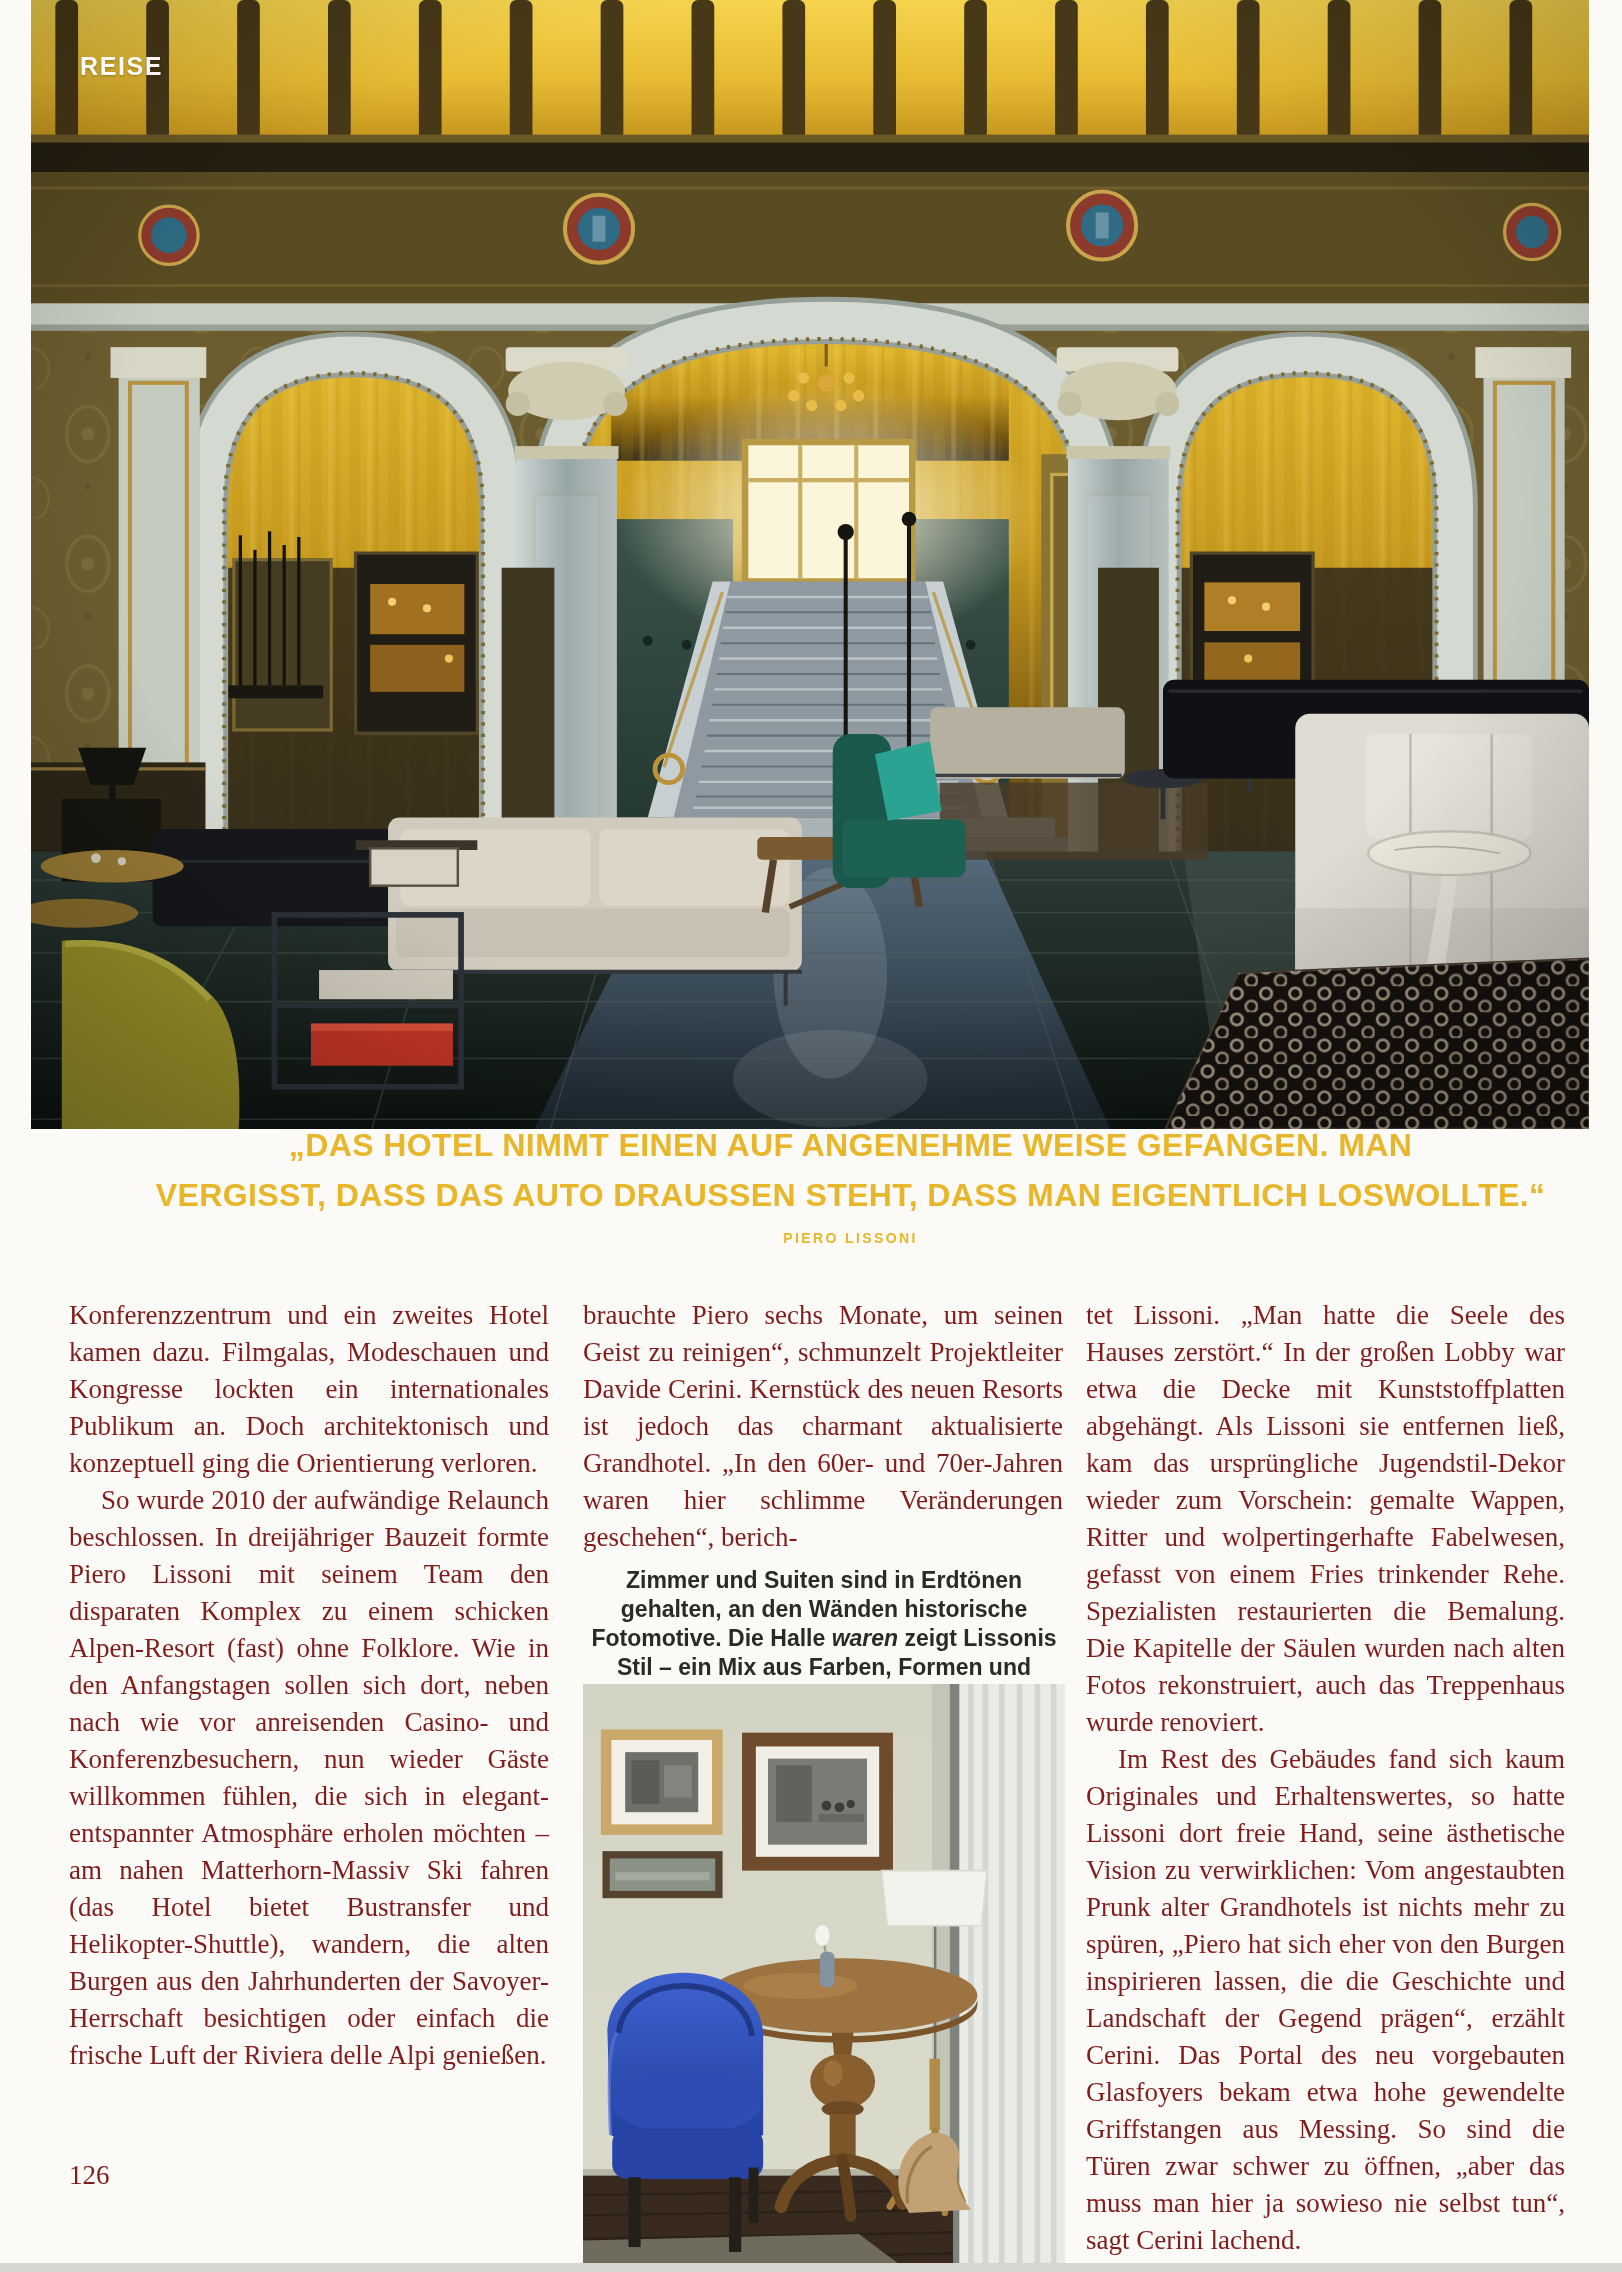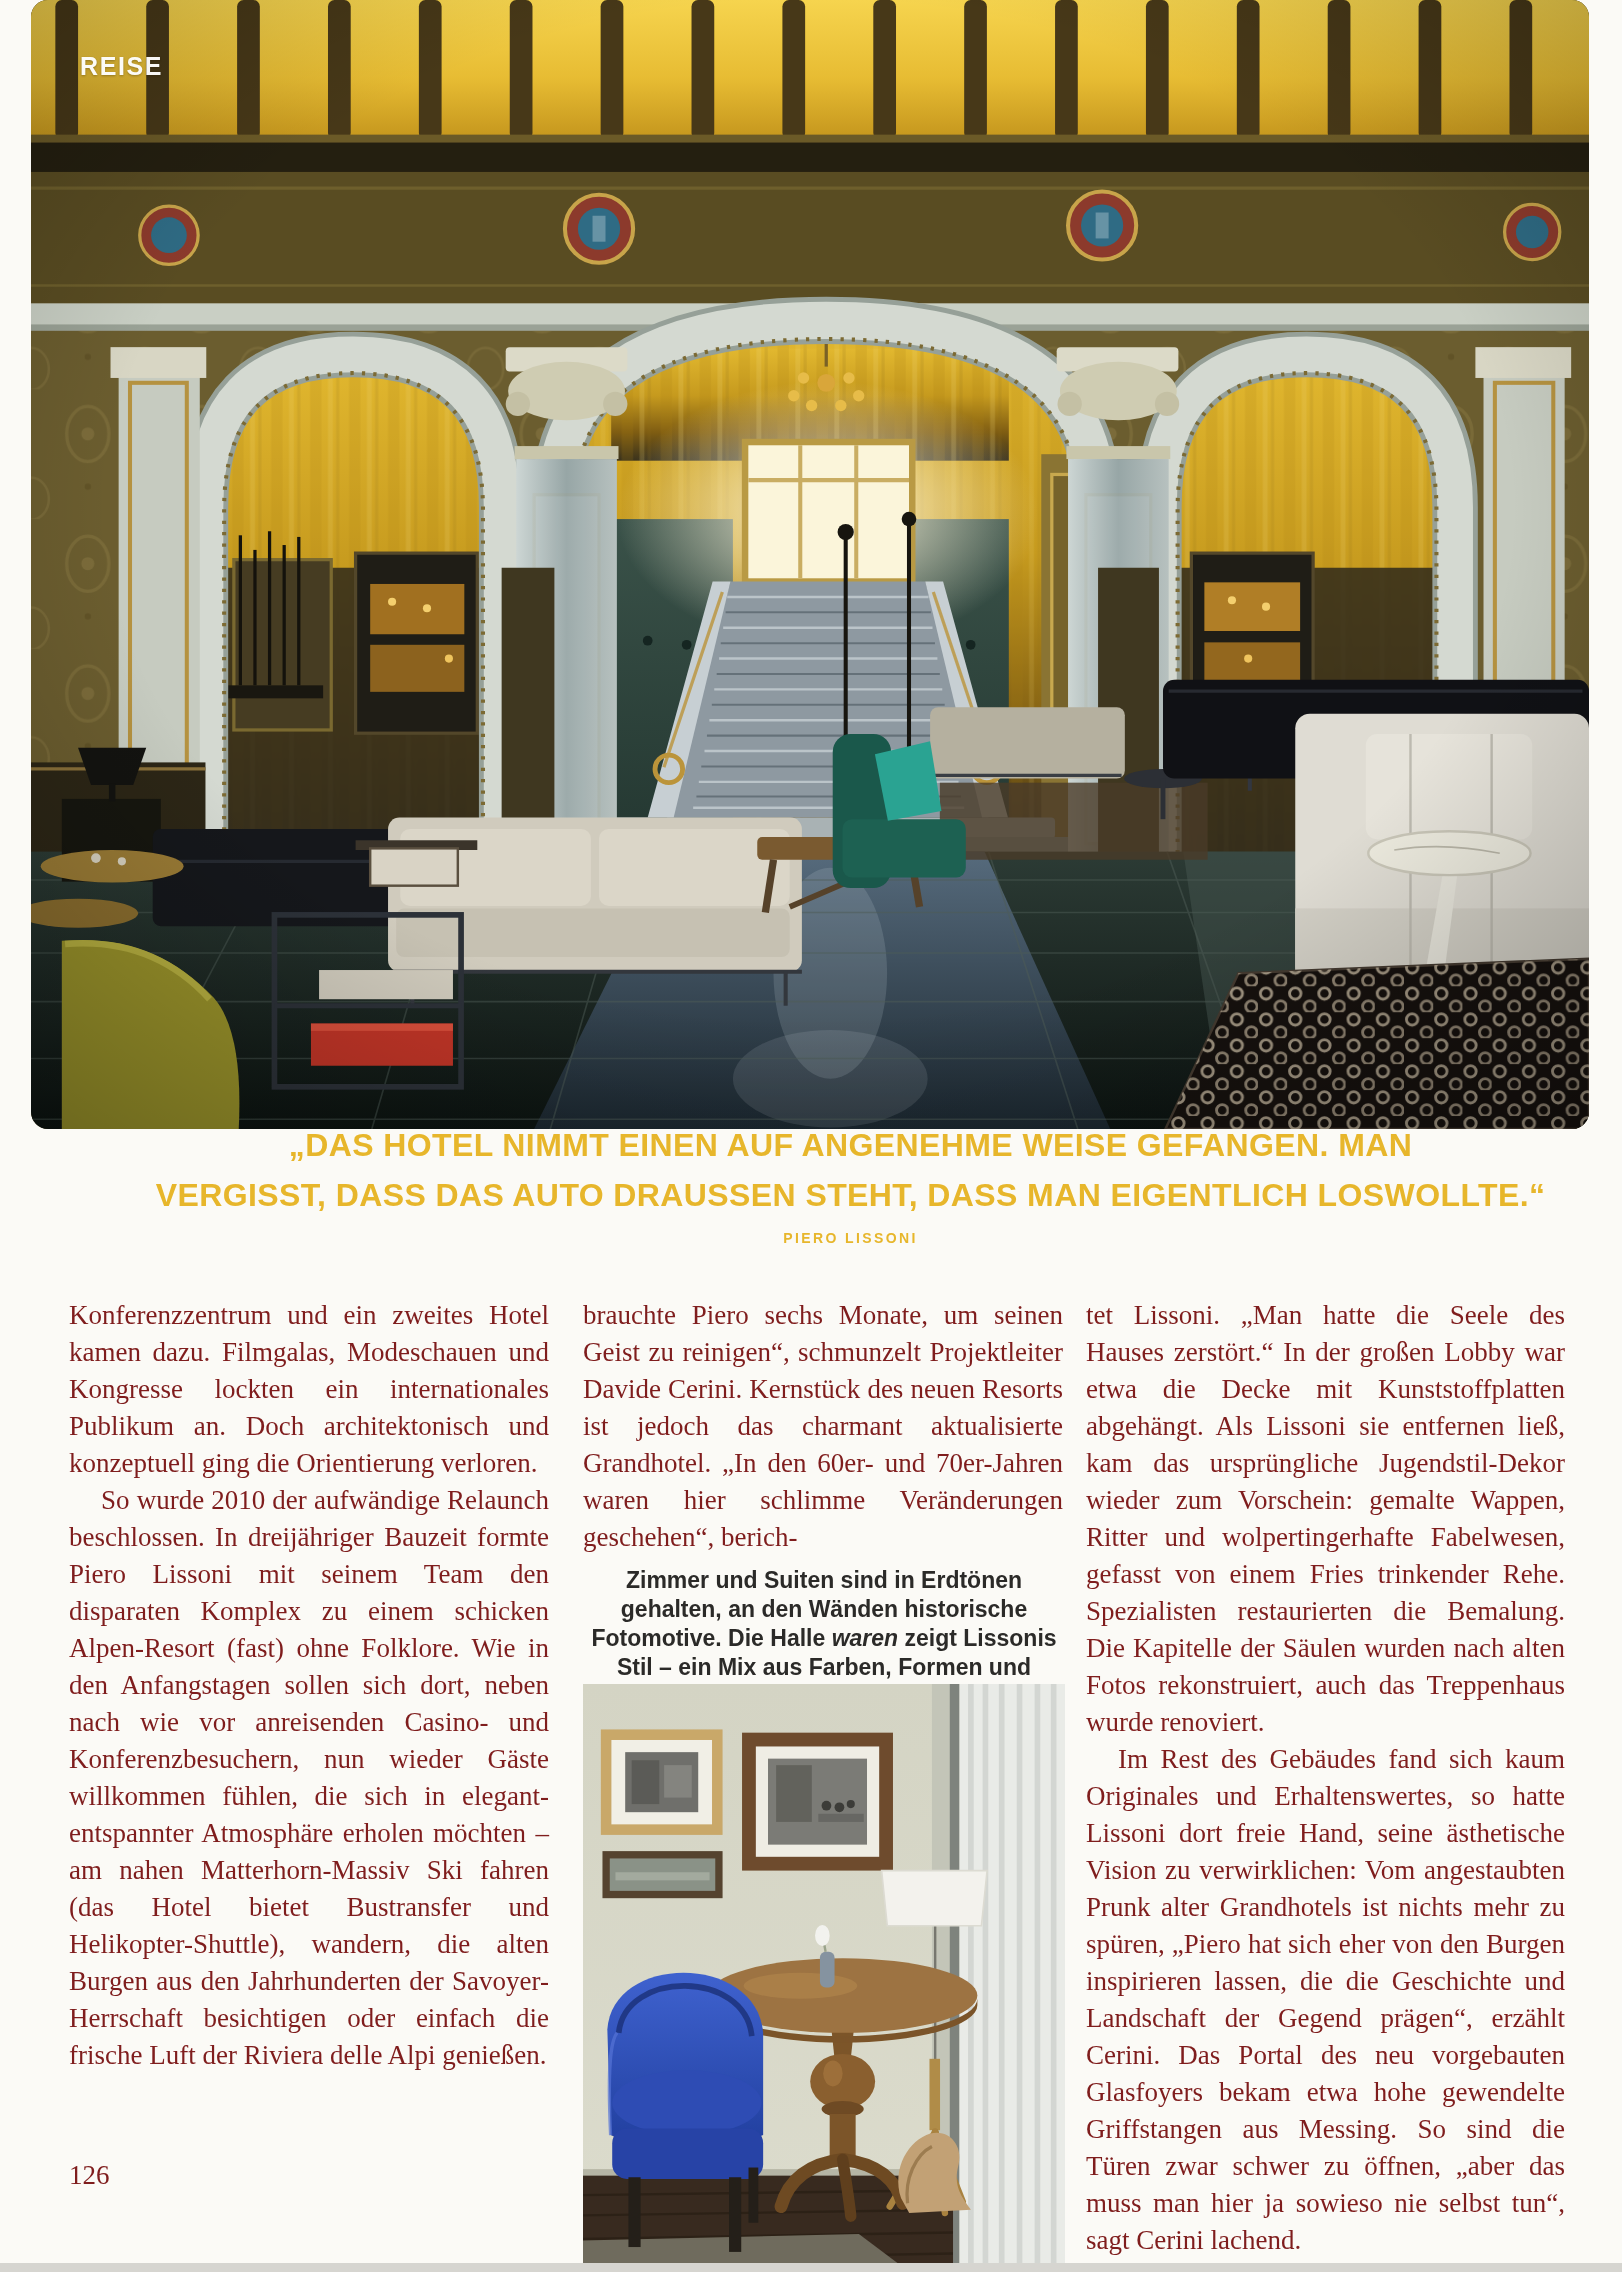--- a/index.html
+++ b/index.html
@@ -3,21 +3,21 @@
 <meta charset="utf-8">
 <title>Magazin – REISE</title>
 <style>
   html,body{margin:0;padding:0;background:#e8e8e6;}
   .page{
     position:relative;width:1623px;height:2273px;margin:0 auto;
     background:#fbfaf6;overflow:hidden;
     font-family:"Liberation Serif", serif;color:#1e1c1a;
   }
   
-  .photo-main{position:absolute;left:31px;top:0;width:1558px;height:1129px;overflow:hidden;background:#6b5d2f;border-radius:17px;}
+  .photo-main{position:absolute;left:31px;top:0;width:1558px;height:1129px;overflow:hidden;background:#6b5d2f;}
   .photo-main svg{display:block;width:100%;height:100%;}
   .kicker{
     position:absolute;left:49px;top:52px;
     font-family:"Liberation Sans", sans-serif;font-weight:bold;
     font-size:25px;letter-spacing:1.6px;color:#ffffff;opacity:.96;
     text-shadow:0 0.8px 2.4px rgba(40,30,0,.35);
   }
   
   .pullquote{position:absolute;left:0;top:1120px;width:1623px;text-align:center;
     font-family:"Liberation Sans", sans-serif;font-weight:bold;color:#e7b62b;padding-left:39px;}

